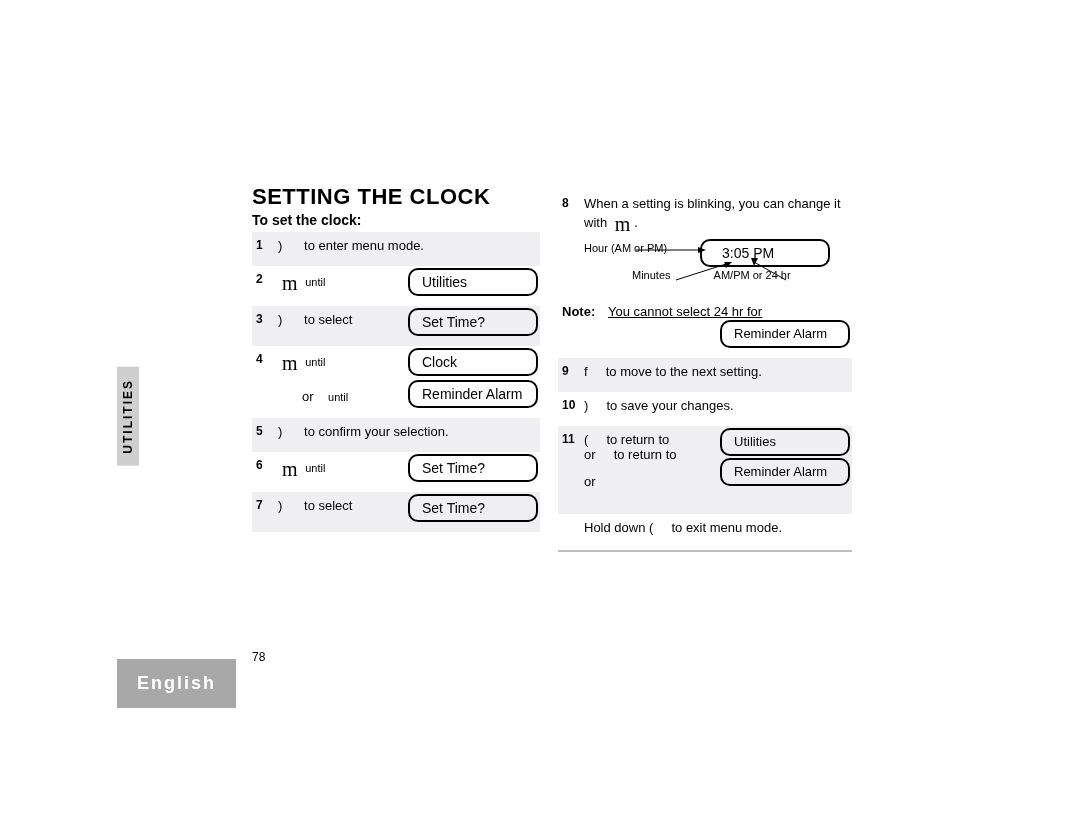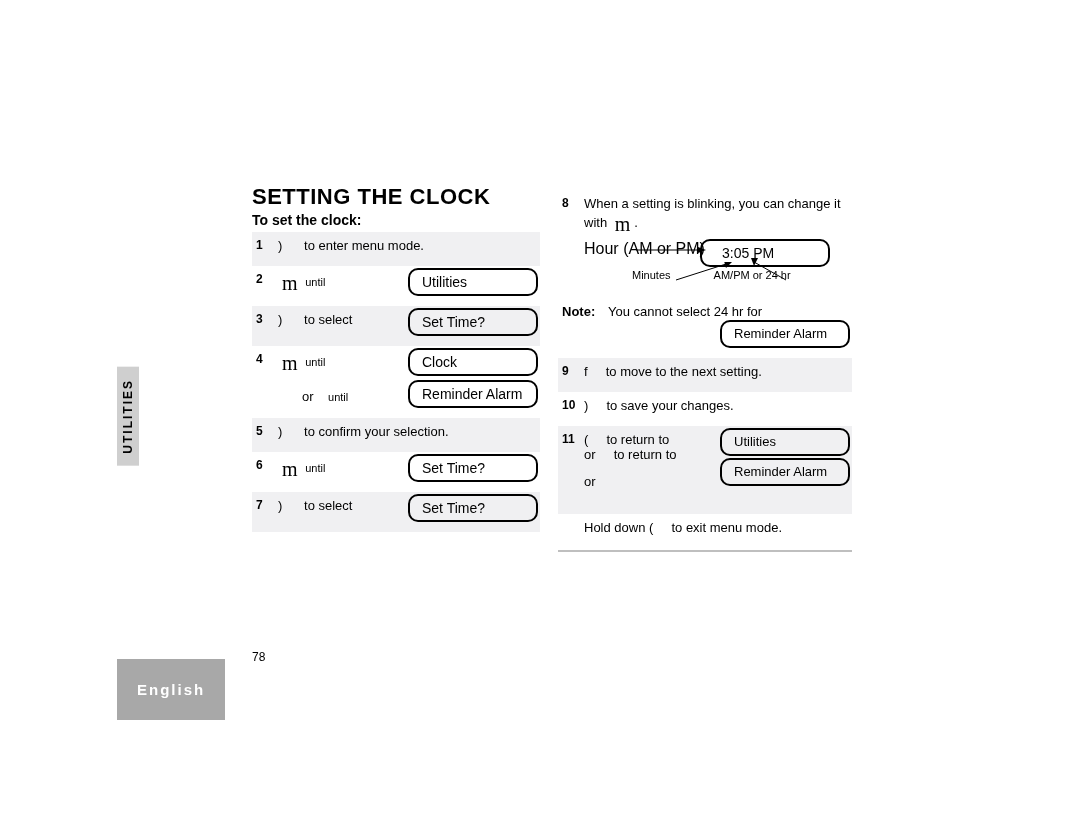--- a/index.html
+++ b/index.html
@@ -1,18 +1,18 @@
 <!DOCTYPE html>
 <html><head>
 <meta charset="utf-8">
 <style>
   html,body{margin:0;padding:0;background:#fff;}
   .page{width:1080px;height:834px;position:relative;font-family:Arial,Helvetica,sans-serif;color:#000;font-size:13px;}
   .side-tab{position:absolute;left:117px;top:367px;background:#cfcfcf;color:#000;font-weight:700;letter-spacing:2px;writing-mode:vertical-rl;transform:rotate(180deg);padding:12px 4px;font-size:12px;}
-  .side-tab2{position:absolute;left:117px;top:659px;background:#a8a8a8;color:#fff;font-weight:700;letter-spacing:2px;padding:22px 20px;font-size:15px;}
+  .side-tab2{position:absolute;left:117px;top:659px;background:#a8a8a8;color:#fff;font-weight:700;letter-spacing:2px;padding:14px 20px;font-size:18px;}
   .pagenum{position:absolute;left:252px;top:650px;font-weight:400;font-size:12px;}
   .title{position:absolute;left:252px;top:184px;font-size:22px;font-weight:700;letter-spacing:.5px;text-align:right;}
   .subtitle{position:absolute;left:252px;top:212px;font-size:14px;font-weight:700;}
 
   .col1{position:absolute;left:252px;top:232px;width:288px;}
   .col2{position:absolute;left:558px;top:190px;width:294px;}
 
   .step{position:relative;padding:6px 4px 6px 26px;min-height:22px;}
   .step.grey{background:#f0f0f2;}
   .step .num{position:absolute;left:4px;top:6px;font-weight:700;font-size:12px;}
@@ -101,40 +101,40 @@
       <span class="num">8</span>
       <span>When a setting is blinking, you can change it</span>
       <div style="margin-top:2px;">
         <span>with</span>
         <span class="m">m</span>.
       </div>
     </div>
 
     <div style="position:relative;height:56px;padding-left:26px;">
       <span class="lcd" style="right:22px;top:-3px;min-width:86px;padding-left:20px;padding-right:20px;">3:05 PM</span>
-      <div style="font-size:16px;line-height:13px;">Hour (AM or PM)</div>
+      <div style="font-size:11px;line-height:13px;">Hour (AM or PM)</div>
       <div style="font-size:11px;margin-top:14px;">
         <span style="margin-left:48px;">Minutes</span>
         <span style="margin-left:40px;">AM/PM or 24 hr</span>
       </div>
       <svg class="arrowline" style="left:78px;top:2px;" width="70" height="18">
           <line x1="0" y1="6" x2="62" y2="6" stroke="#000" stroke-width="1"></line>
           <polygon points="62,3 70,6 62,9" fill="#000"></polygon>
         </svg>
       <svg class="arrowline" style="left:118px;top:20px;" width="60" height="24">
           <line x1="0" y1="18" x2="50" y2="2" stroke="#000" stroke-width="1"></line>
           <polygon points="48,-1 56,0 50,6" fill="#000"></polygon>
         </svg>
       <svg class="arrowline" style="left:190px;top:16px;" width="44" height="28">
           <line x1="38" y1="22" x2="6" y2="4" stroke="#000" stroke-width="1"></line>
           <polygon points="3,0 10,0 6,8" fill="#000"></polygon>
         </svg>
     </div>
 
-    <div class="step" style="height:48px;">
+    <div class="step" style="height:48px;text-decoration:underline;">
       <span class="note-l" style="position:absolute;left:4px;top:6px;">Note:</span>
       <span style="margin-left:24px;">You cannot select  24 hr  for</span>
       <span class="lcd small" style="top:22px;">Reminder Alarm</span>
     </div>
 
     <div class="step grey">
       <span class="num">9</span>
       <span>f</span>
       &nbsp;&nbsp;&nbsp;
       <span>to move to the next setting.</span>

